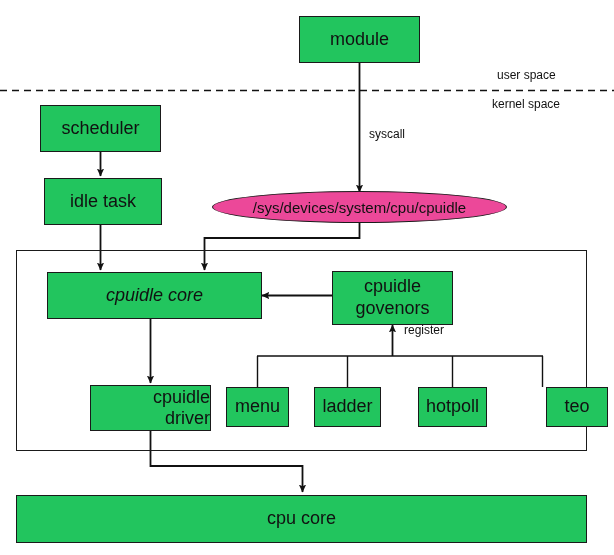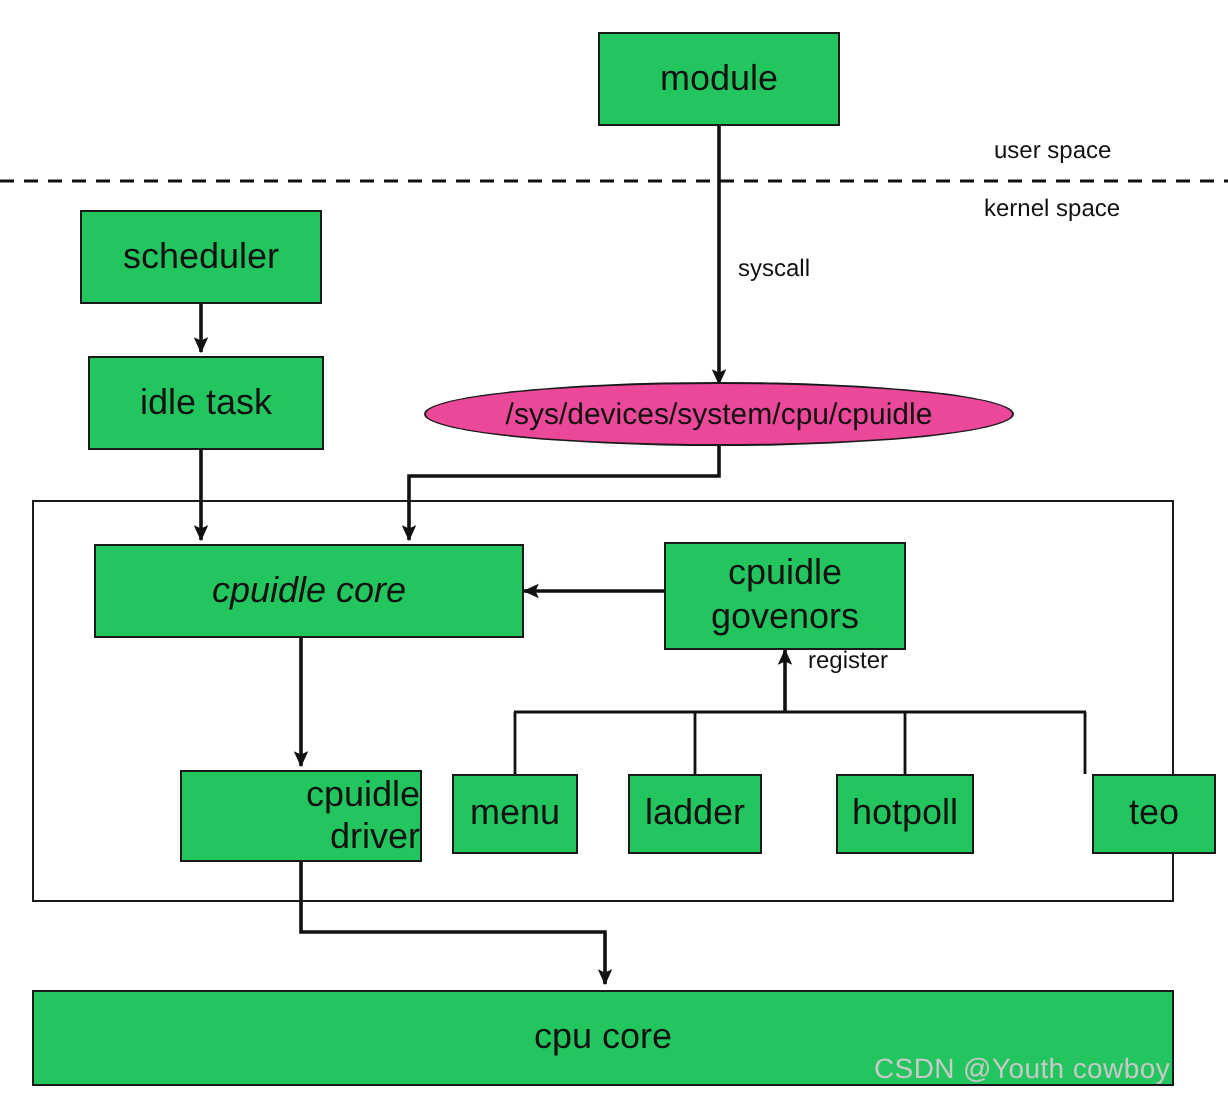--- a/index.html
+++ b/index.html
@@ -147,15 +147,14 @@
   <div class="node-box" style="left:226px; top:387px; width:63px; height:40px;">menu</div>
 
   <div class="node-box" style="left:314px; top:387px; width:67px; height:40px;">ladder</div>
 
   <div class="node-box" style="left:418px; top:387px; width:69px; height:40px;">hotpoll</div>
 
   <div class="node-box" style="left:512px; top:387px; width:62px; height:40px;margin-left:34px;">teo</div>
 
   <div class="node-box" style="left:16px; top:495px; width:571px; height:48px;">cpu core</div>
 
-  <div class="watermark" style="left:437px; top:526px;">CSDN @Youth cowboy</div>
 
 </div>
 
 </body></html>

